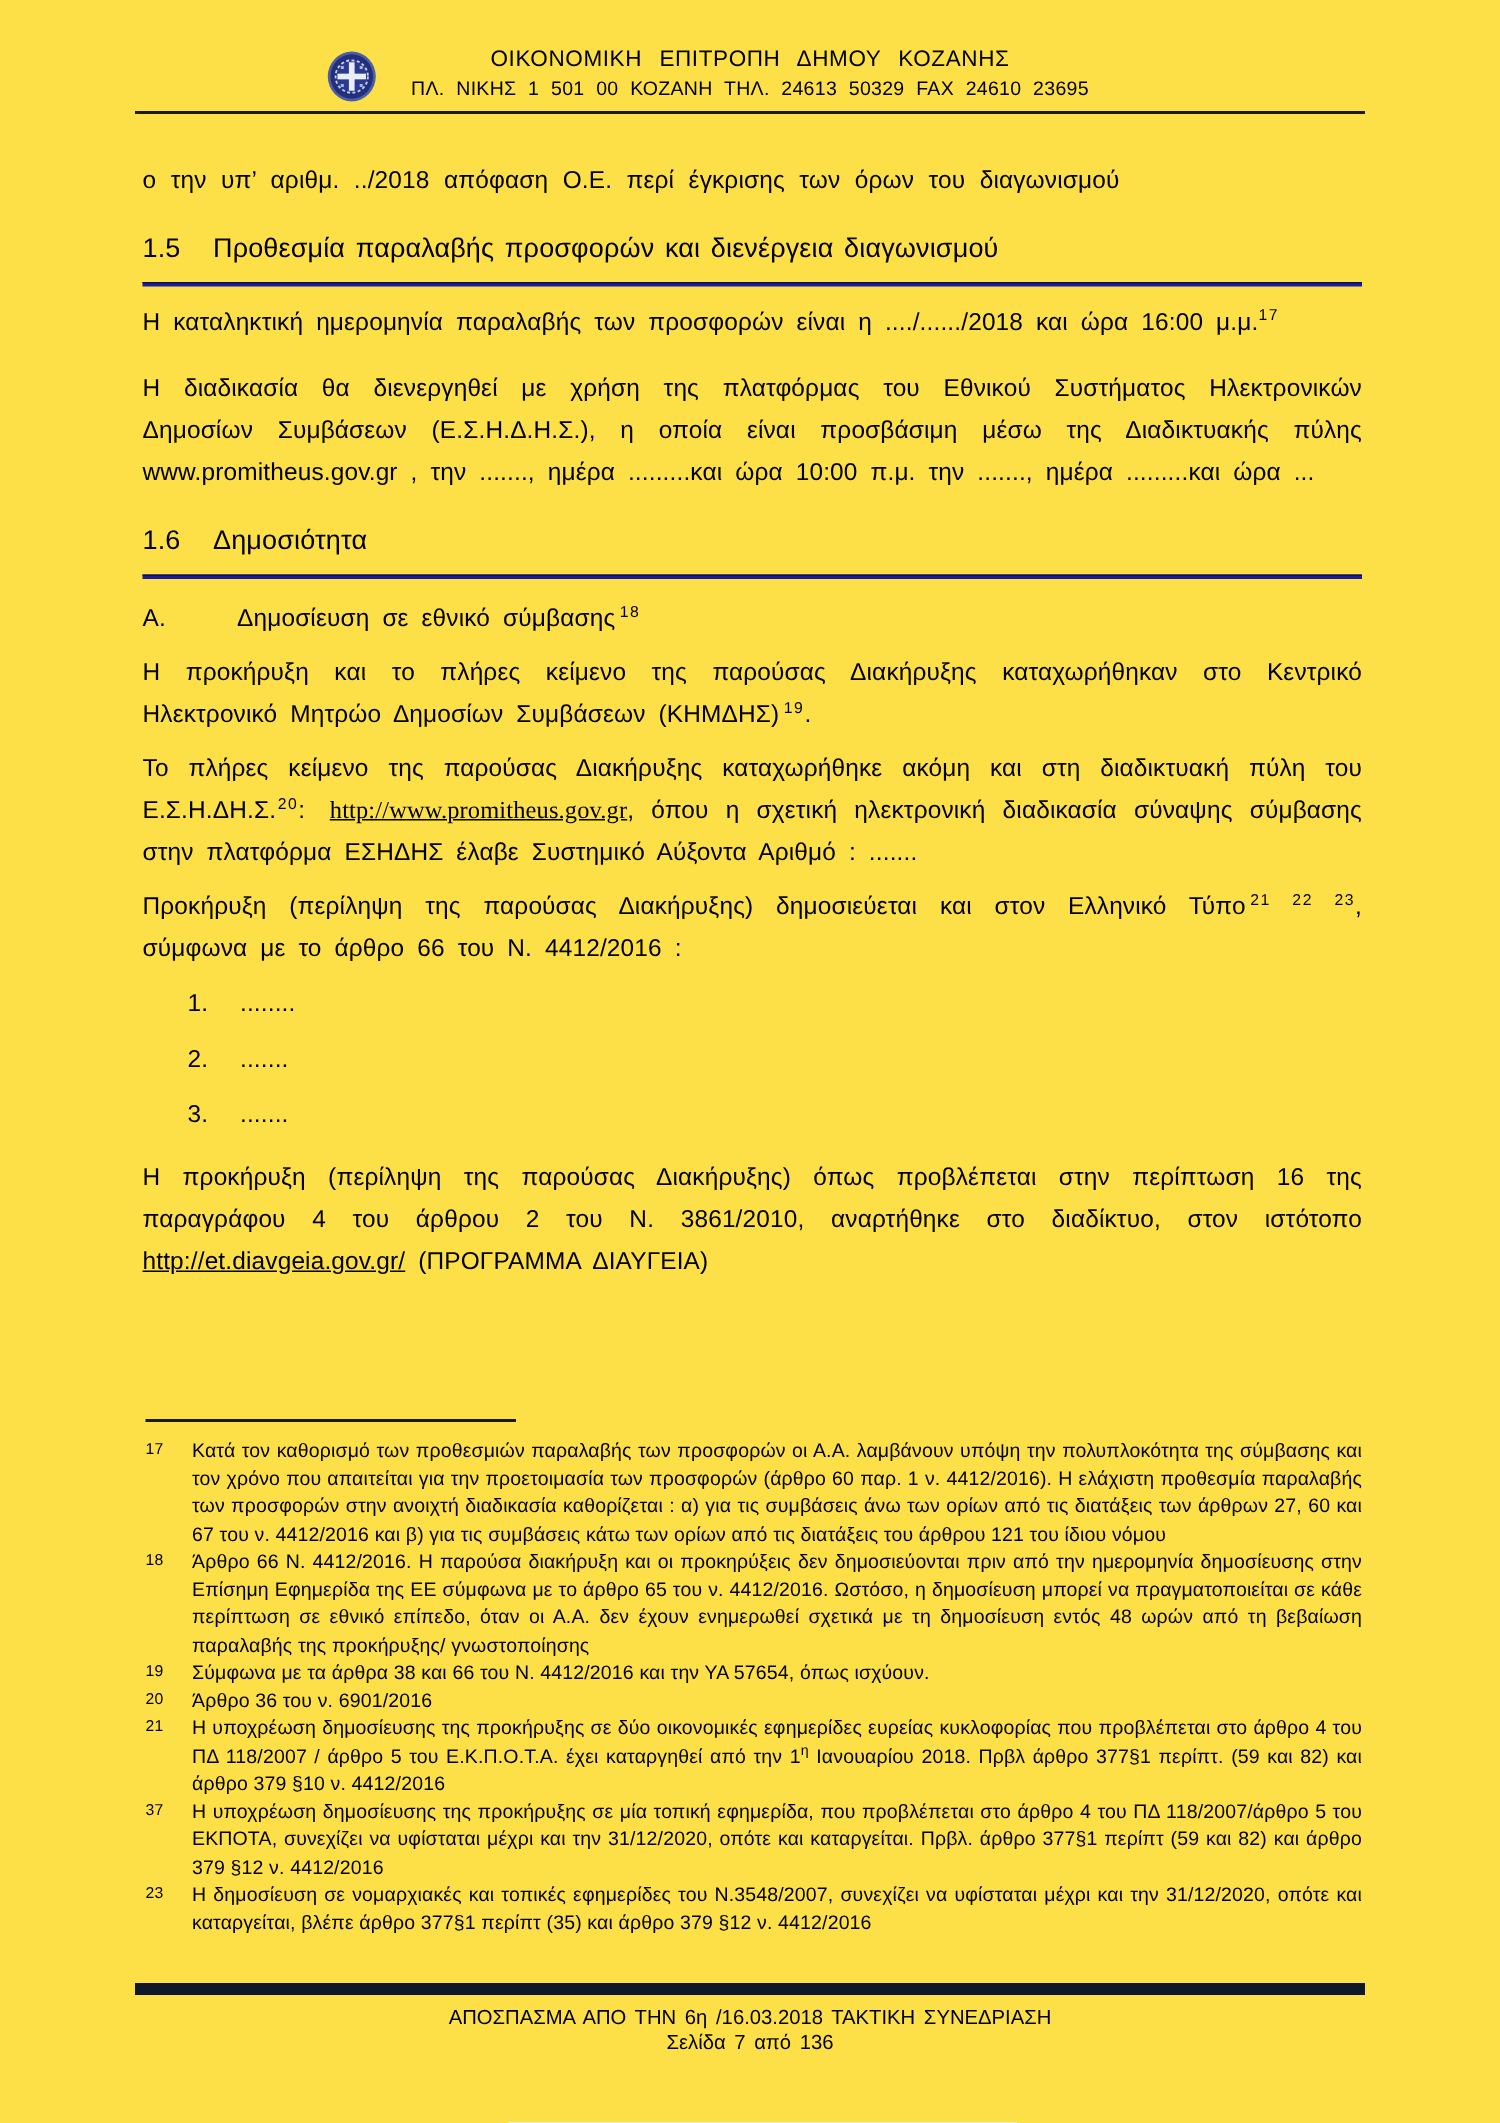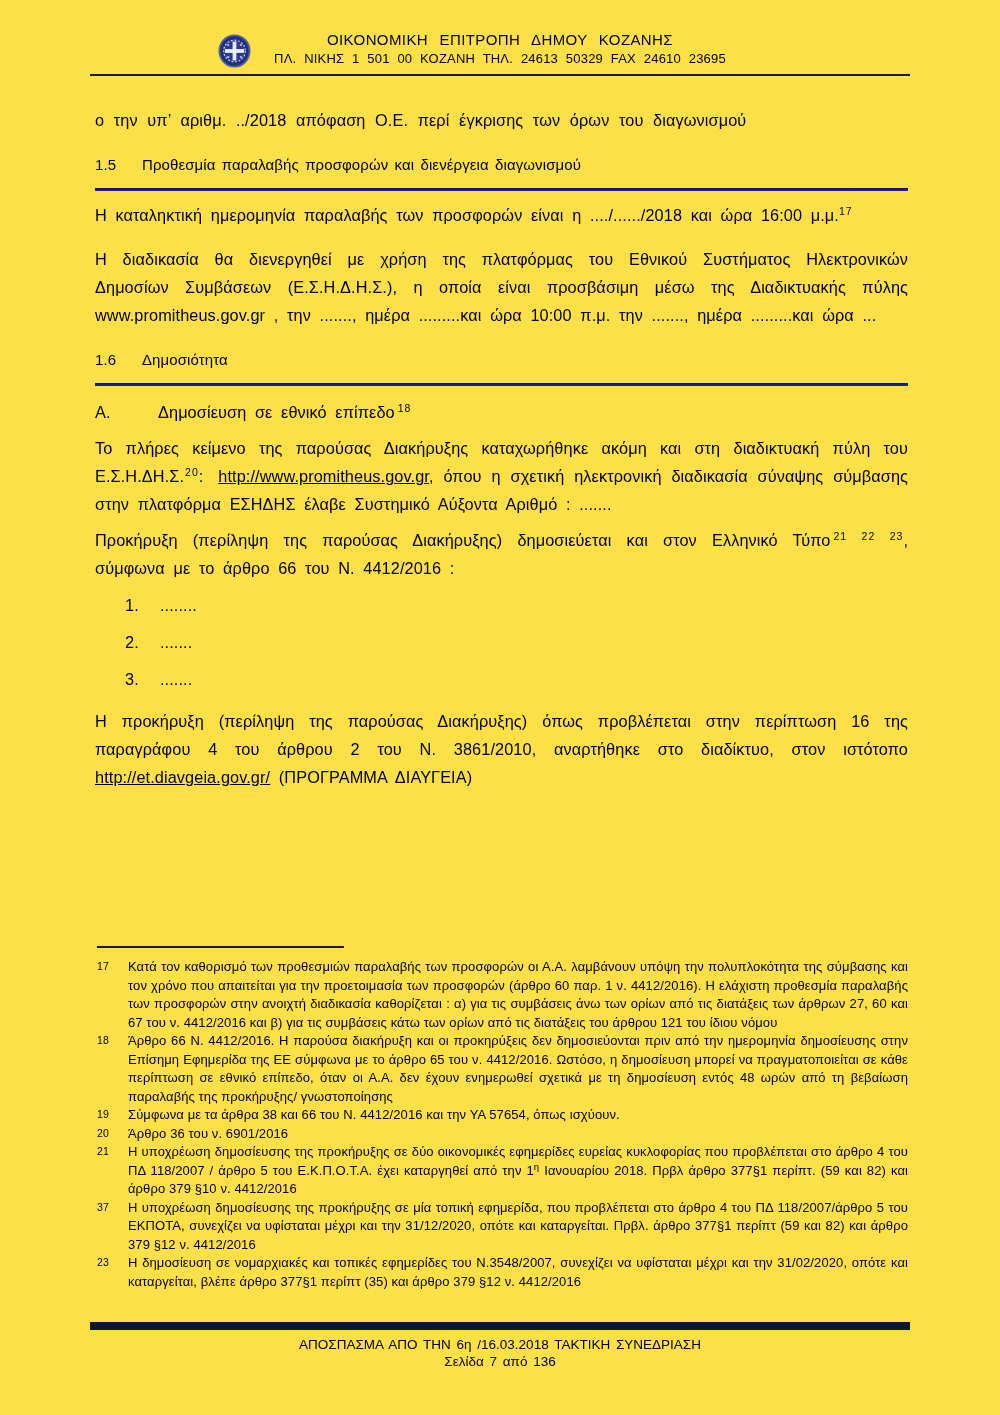--- a/index.html
+++ b/index.html
@@ -19,36 +19,36 @@
   .h-line2 { font-size:13px; letter-spacing:0.2px; word-spacing:4px; line-height:19px; }
 
   
   .body-copy {
     position:absolute; left:95px; width:813px; top:94px;
     font-size:16.3px; line-height:28px; text-align:justify;
     word-spacing:4px; letter-spacing:0.1px;
   }
   .intro { margin-top:12px; text-align:left; word-spacing:5px; }
   .section-heading {
-    margin-top:18px; font-size:15px; font-weight:normal; line-height:26px;
+    margin-top:18px; font-size:18px; font-weight:normal; line-height:26px;
     text-align:left; word-spacing:2px;
   }
   .sec-num { display:inline-block; width:47px; }
   .blue-rule { margin-top:10px; height:3px; background:#1c1c99; border-top:1px solid #0d0d66; }
   .para { margin-top:10px; }
   .para.tight { margin-top:8px; }
   .para.process { margin-top:16px; }
   .para.last { margin-top:14px; }
   .a-line { margin-top:12px; text-align:left; }
   .a-label { display:inline-block; width:63px; }
   .fnref { font-size:10.5px; vertical-align:super; line-height:0; letter-spacing:1px; }
   .fnref.gap { margin-left:3px; }
   .fnref.num20 { margin-left:1px; }
   .doc-link { color:#000; text-decoration:underline; }
-  .doc-link.spaced { margin-left:5px; }
+  .doc-link.spaced { margin-left:5px;font-family:Liberation Serif, serif; }
   .dots-list { list-style:none; margin-top:8px; text-align:left; }
   .dots-list li { margin-top:9px; padding-left:30px; }
   .li-num { display:inline-block; width:35px; }
 
   
   .footnotes {
     position:absolute; left:95px; width:813px; top:946px;
     font-size:13px; line-height:18.5px; text-align:justify; letter-spacing:0.1px;
   }
   .fn-sep { width:247px; border-top:2px solid #1a1a1a; margin:0 0 10px 2px; }
@@ -101,23 +101,26 @@
     </p>
 
     <p class="para process">Η διαδικασία θα διενεργηθεί με χρήση της πλατφόρμας του Εθνικού Συστήματος Ηλεκτρονικών Δημοσίων Συμβάσεων (Ε.Σ.Η.Δ.Η.Σ.), η οποία είναι προσβάσιμη μέσω της Διαδικτυακής πύλης www.promitheus.gov.gr , την ......., ημέρα .........και ώρα 10:00 π.μ. την ......., ημέρα .........και ώρα ...</p>
 
     <h2 class="section-heading">
       <span class="sec-num">1.6</span><span>Δημοσιότητα</span>
     </h2>
     <div class="blue-rule"></div>
 
     <p class="para a-line">
-      <span class="a-label">Α.</span><span>Δημοσίευση σε εθνικό επίπεδο</span><sup class="fnref gap">18</sup>
+      <span class="a-label">Α.</span><span>Δημοσίευση σε εθνικό σύμβασης</span><sup class="fnref gap">18</sup>
     </p>
 
+    <p class="para tight">
+      <span>Η προκήρυξη και το πλήρες κείμενο της παρούσας Διακήρυξης καταχωρήθηκαν στο Κεντρικό Ηλεκτρονικό Μητρώο Δημοσίων Συμβάσεων (ΚΗΜΔΗΣ)</span><sup class="fnref gap">19</sup><span>.</span>
+    </p>
 
     <p class="para tight">
       <span>Το πλήρες κείμενο της παρούσας Διακήρυξης καταχωρήθηκε ακόμη και στη διαδικτυακή πύλη του Ε.Σ.Η.ΔΗ.Σ.</span><sup class="fnref num20">20</sup><span>: </span><a class="doc-link spaced" href="#">http://www.promitheus.gov.gr</a><span>, όπου η σχετική ηλεκτρονική διαδικασία σύναψης σύμβασης στην πλατφόρμα ΕΣΗΔΗΣ έλαβε Συστημικό Αύξοντα Αριθμό : .......</span>
     </p>
 
     <p class="para tight">
       <span>Προκήρυξη (περίληψη της παρούσας Διακήρυξης) δημοσιεύεται και στον Ελληνικό Τύπο</span><sup class="fnref gap">21 22 23</sup><span>, σύμφωνα με το άρθρο 66 του Ν. 4412/2016 :</span>
     </p>
 
     <ol class="dots-list">
@@ -162,21 +165,21 @@
       </div>
     </div>
 
     <div class="fn">
       <sup class="fn-num">37</sup>
       <div class="fn-text">Η υποχρέωση δημοσίευσης της προκήρυξης σε μία τοπική εφημερίδα, που προβλέπεται στο άρθρο 4 του ΠΔ 118/2007/άρθρο 5 του ΕΚΠΟΤΑ, συνεχίζει να υφίσταται μέχρι και την 31/12/2020, οπότε και καταργείται. Πρβλ. άρθρο 377§1 περίπτ (59 και 82) και άρθρο 379 §12 ν. 4412/2016</div>
     </div>
 
     <div class="fn">
       <sup class="fn-num">23</sup>
-      <div class="fn-text">Η δημοσίευση σε νομαρχιακές και τοπικές εφημερίδες του Ν.3548/2007, συνεχίζει να υφίσταται μέχρι και την 31/02/2020, οπότε και καταργείται, βλέπε άρθρο 377§1 περίπτ (35) και άρθρο 379 §12 ν. 4412/2016</div>
+      <div class="fn-text">Η δημοσίευση σε νομαρχιακές και τοπικές εφημερίδες του Ν.3548/2007, συνεχίζει να υφίσταται μέχρι και την 31/12/2020, οπότε και καταργείται, βλέπε άρθρο 377§1 περίπτ (35) και άρθρο 379 §12 ν. 4412/2016</div>
     </div>
   </section>
 
   <footer class="doc-footer">
     <div>ΑΠΟΣΠΑΣΜΑ ΑΠΟ ΤΗΝ 6η /16.03.2018 ΤΑΚΤΙΚΗ ΣΥΝΕΔΡΙΑΣΗ</div>
     <div>Σελίδα 7 από 136</div>
   </footer>
 
 </div>
 

